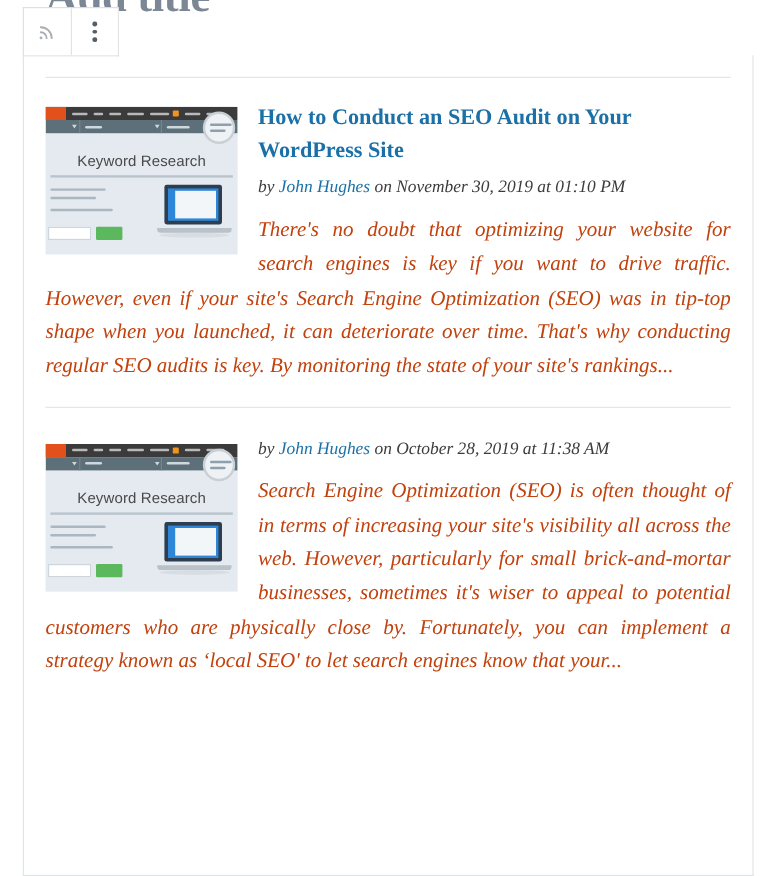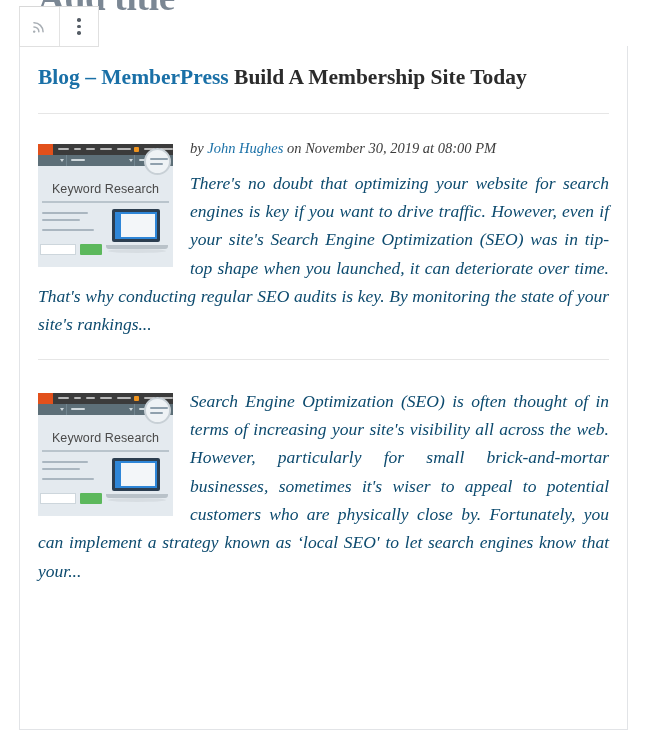--- a/index.html
+++ b/index.html
@@ -121,21 +121,21 @@
   .feed-item {
     padding-top: 18px;
     padding-bottom: 20px;
   }
   .feed-item .item-body {
     
   }
 
   .thumb {
     float: left;
-    width: 135px;
+    width: 160px;
     height: 123px;
     margin: 6px 17px 6px 0;
     position: relative;
     overflow: hidden;
     background: #e4eaef;
     cursor: pointer;
   }
 
   
   .th-nav {
@@ -328,21 +328,21 @@
     font-style: italic;
     text-decoration: none;
     cursor: pointer;
   }
 
   .item-excerpt {
     font-family: "Liberation Serif", serif;
     font-size: 17.5px;
     font-style: italic;
     line-height: 1.62;
-    color: #0c4a6e;
+    color: #c2410c;
     margin-top: 9px;
     text-align: justify;
     text-justify: inter-word;
   }
 
   .clear { clear: both; }
 </style>
 </head>
 <body>
 
@@ -371,23 +371,20 @@
           <i></i>
           <i></i>
       </span>
     </div>
 
   </div>
 
   <div class="rss-block">
     <div class="rss-inner">
 
-      <div class="feed-header">
-        <a class="feed-link" href="#">Blog – MemberPress</a><span>&nbsp;</span><span class="feed-desc">Build A Membership Site Today</span>
-      </div>
 
       <hr class="divider">
 
       <div class="feed-item">
         <div class="item-body">
 
           <div class="thumb">
             <div class="th-nav">
               <div class="logo"></div>
               <div class="nitem" style="width:13px"></div>
@@ -430,28 +427,29 @@
                 </div>
               <div class="base"></div>
               <div class="shadow"></div>
             </div>
             <div class="th-glass">
               <i style="top:8px;width:18px"></i>
               <i style="top:13px;width:13px"></i>
             </div>
           </div>
 
+          <a class="item-title" href="#">How to Conduct an SEO Audit on Your WordPress Site</a>
 
           <div class="item-meta">
             <span>by</span>
             <a class="author" href="#">John Hughes</a>
             <span>on</span>
             <span>November 30, 2019</span>
             <span>at</span>
-            <span>08:00 PM</span>
+            <span>01:10 PM</span>
           </div>
 
           <div class="item-excerpt">There's no doubt that optimizing your website for search engines is key if you want to drive traffic. However, even if your site's Search Engine Optimization (SEO) was in tip-top shape when you launched, it can deteriorate over time. That's why conducting regular SEO audits is key. By monitoring the state of your site's rankings...</div>
 
           <div class="clear"></div>
         </div>
       </div>
 
       <hr class="divider">
 
@@ -502,20 +500,28 @@
               <div class="base"></div>
               <div class="shadow"></div>
             </div>
             <div class="th-glass">
               <i style="top:8px;width:18px"></i>
               <i style="top:13px;width:13px"></i>
             </div>
           </div>
 
 
+          <div class="item-meta">
+            <span>by</span>
+            <a class="author" href="#">John Hughes</a>
+            <span>on</span>
+            <span>October 28, 2019</span>
+            <span>at</span>
+            <span>11:38 AM</span>
+          </div>
 
           <div class="item-excerpt">Search Engine Optimization (SEO) is often thought of in terms of increasing your site's visibility all across the web. However, particularly for small brick-and-mortar businesses, sometimes it's wiser to appeal to potential customers who are physically close by. Fortunately, you can implement a strategy known as ‘local SEO' to let search engines know that your...</div>
 
           <div class="clear"></div>
         </div>
       </div>
 
     </div>
   </div>
 

